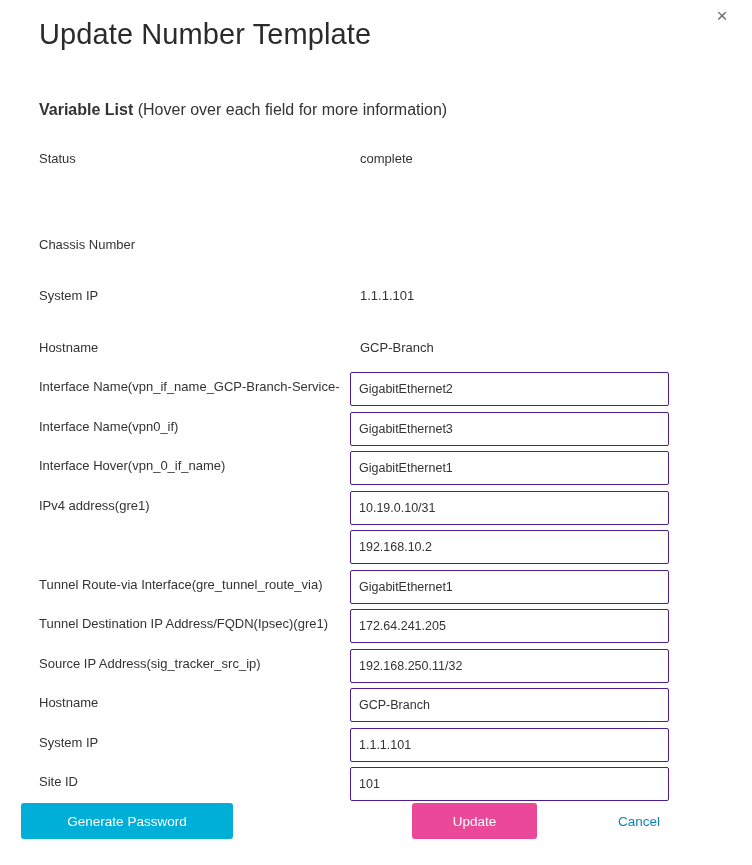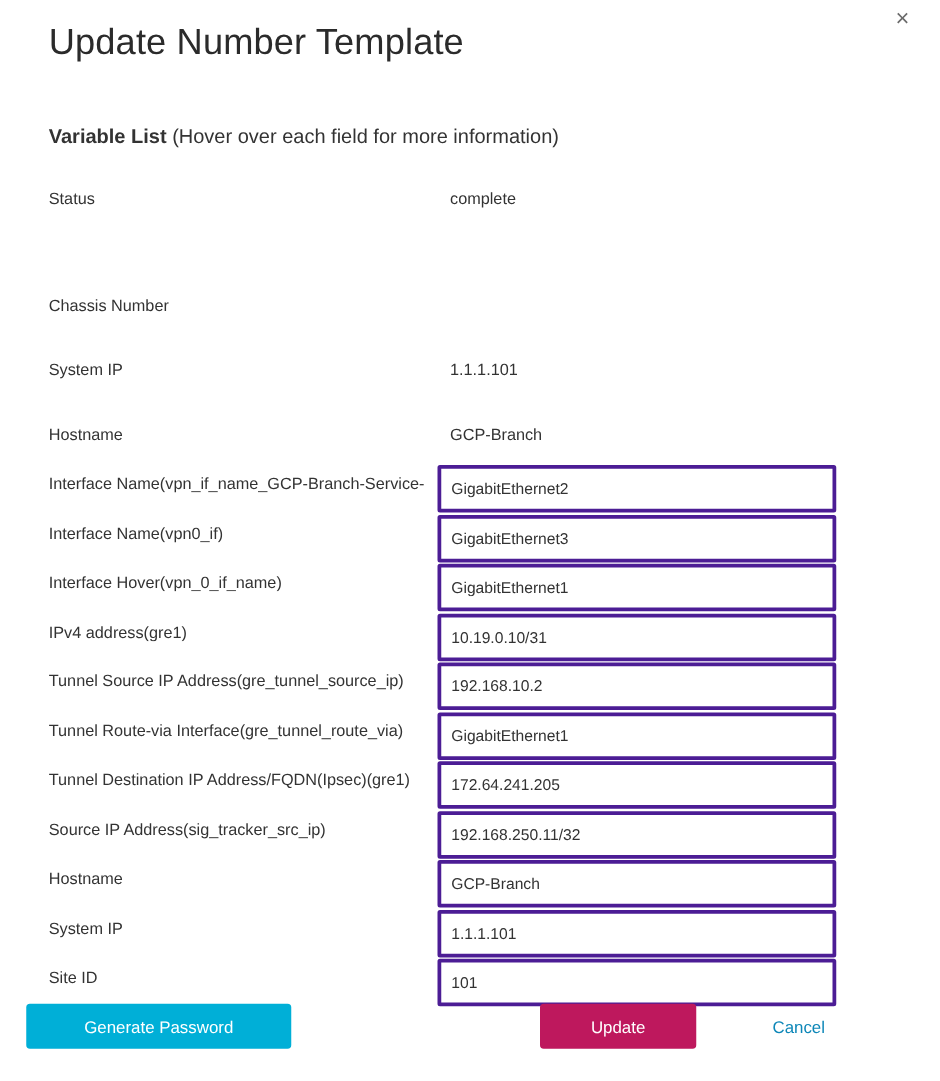--- a/index.html
+++ b/index.html
@@ -87,21 +87,21 @@
   .input {
     position: absolute;
     left: 350px;
     top: 1px;
     width: 319px;
     height: 30px;
     padding: 16px 8px;
     font-size: 12.5px;
     font-family: "Liberation Sans", sans-serif;
     color: #333333;
-    border: 3px solid #4c1d95;
+    border: 1px solid #4c1d95;
     border-radius: 2px;
     background: #ffffff;
     outline: none;
   }
   .footer {
     position: absolute;
     left: 0;
     bottom: 26px;
     width: 632px;
     height: 36px;
@@ -117,24 +117,24 @@
   .btn-generate {
     position: absolute;
     left: 21px;
     top: 0;
     width: 212px;
     background: #00afd7;
     color: #ffffff;
   }
   .btn-update {
     position: absolute;
-    left: 432px;
+    left: 412px;
     top: 0;
     width: 125px;
-    background: #be185d;
+    background: #ec4899;
     color: #ffffff;
   }
   .btn-cancel {
     position: absolute;
     left: 596px;
     top: 0;
     width: 86px;
     background: transparent;
     color: #0d87b8;
   }
@@ -180,21 +180,20 @@
       </div>
       <div class="row">
         <div class="label">Interface Hover(vpn_0_if_name)</div>
         <input class="input" type="text" value="GigabitEthernet1" style="">
       </div>
       <div class="row">
         <div class="label">IPv4 address(gre1)</div>
         <input class="input" type="text" value="10.19.0.10/31" style="">
       </div>
       <div class="row">
-        <div class="label">Tunnel Source IP Address(gre_tunnel_source_ip)</div>
         <input class="input" type="text" value="192.168.10.2" style="">
       </div>
       <div class="row">
         <div class="label">Tunnel Route-via Interface(gre_tunnel_route_via)</div>
         <input class="input" type="text" value="GigabitEthernet1" style="">
       </div>
       <div class="row">
         <div class="label">Tunnel Destination IP Address/FQDN(Ipsec)(gre1)</div>
         <input class="input" type="text" value="172.64.241.205" style="">
       </div>

